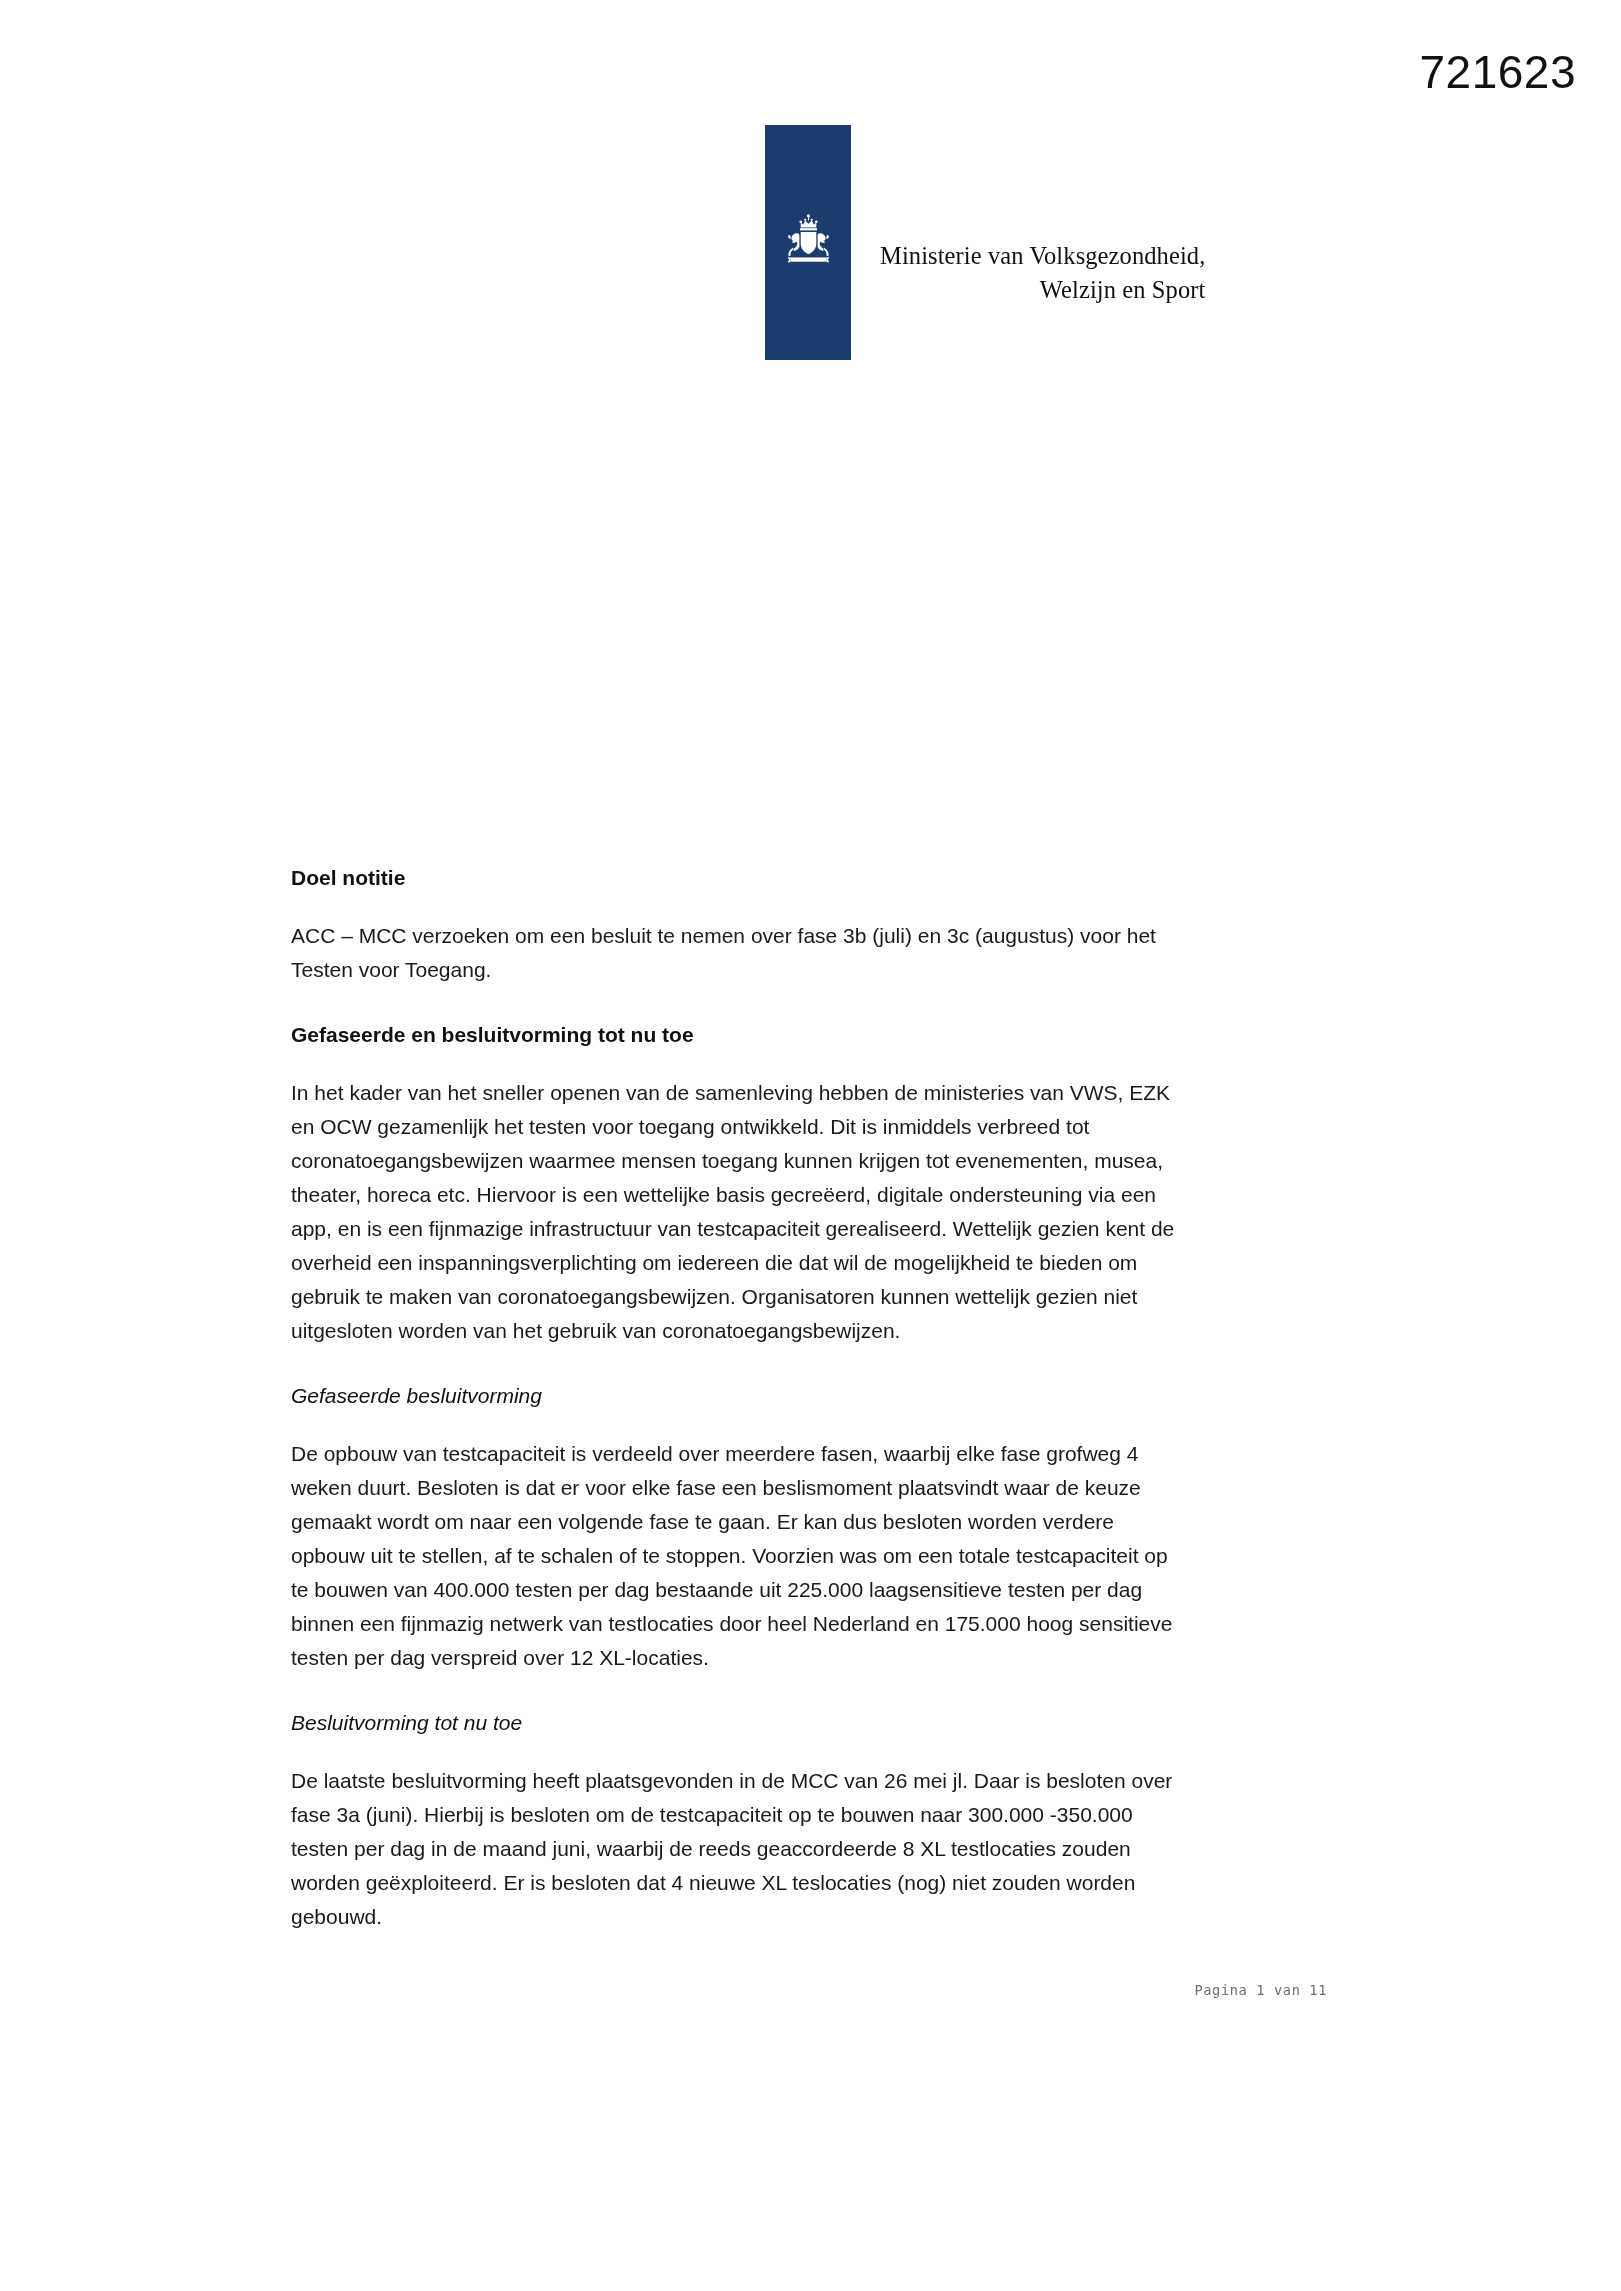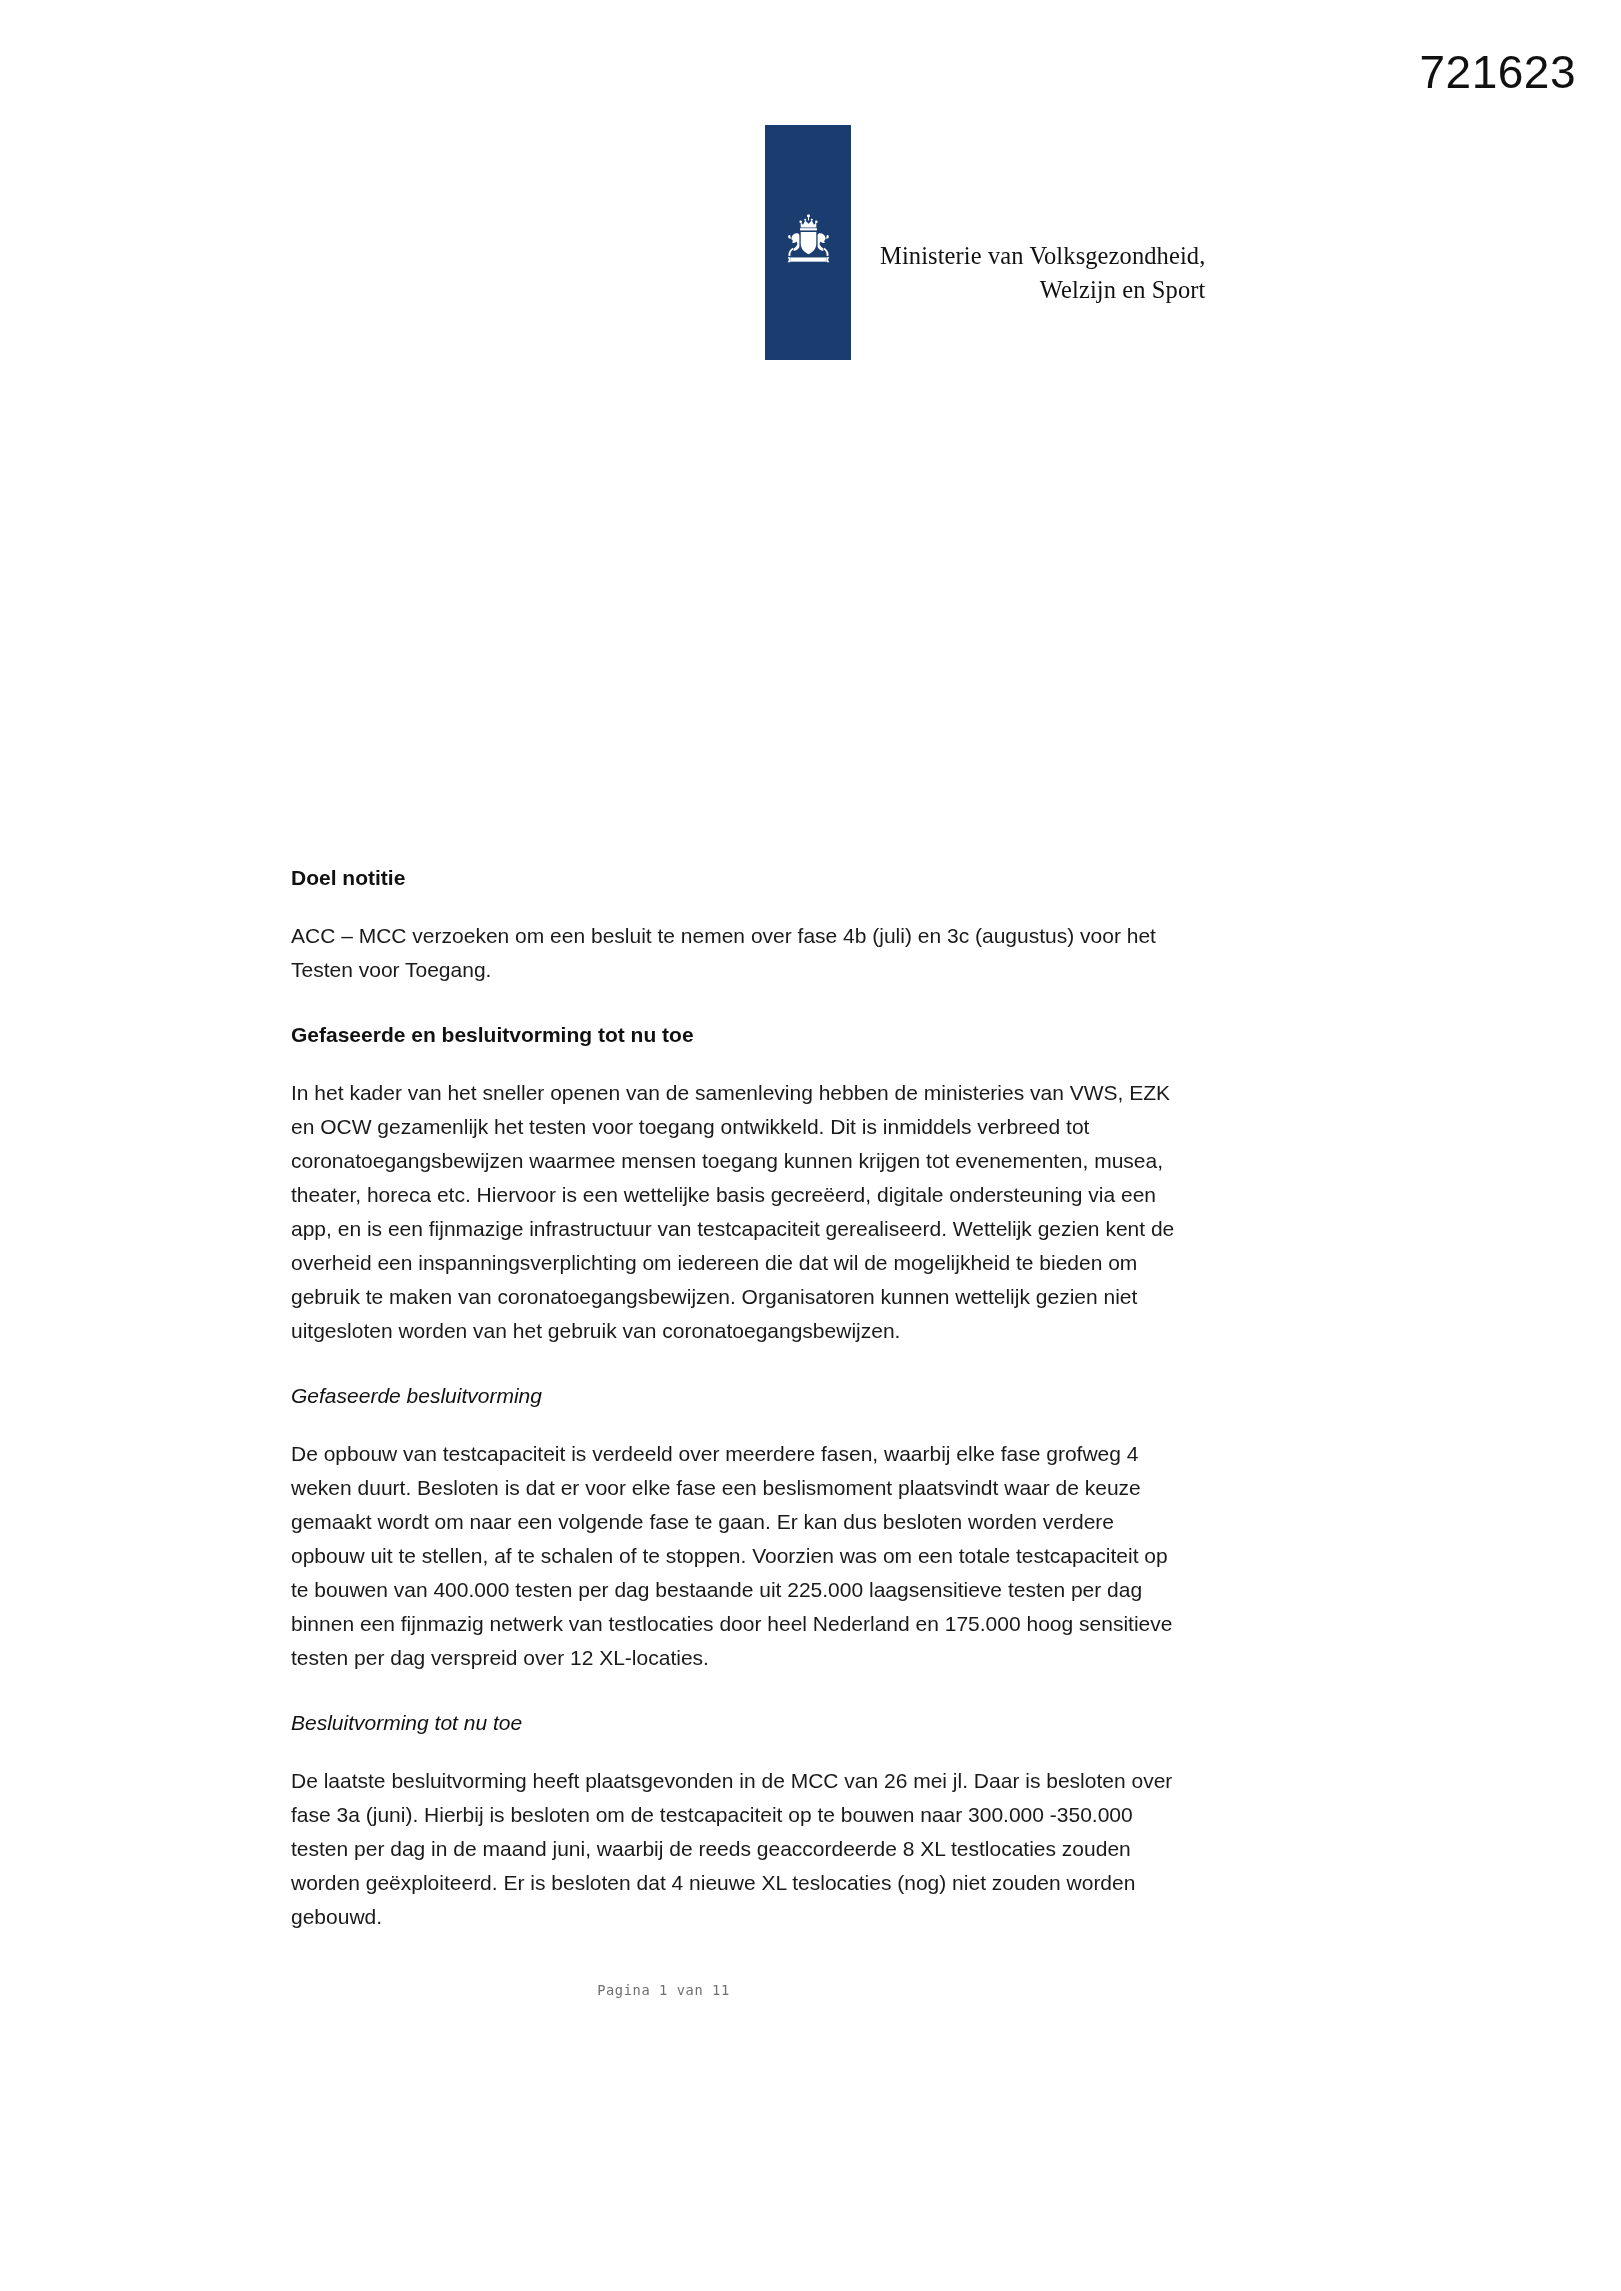--- a/index.html
+++ b/index.html
@@ -127,21 +127,21 @@
     color: #1a1a1a;
     text-align: left;
   }
 
   
   .footer {
     position: absolute;
     left: 0;
     top: 1982px;
     width: 1327px;
-    text-align: center;
+    text-align: right;
     font-family: "DejaVu Sans Mono", monospace;
     font-size: 13.7px;
     letter-spacing: 0.6px;
     color: #6f6f6f;
   }
 </style>
 </head>
 <body>
 
 <div class="page">
@@ -185,21 +185,21 @@
     <div class="logo-text">
       <div>Ministerie van Volksgezondheid,</div>
       <div>Welzijn en Sport</div>
     </div>
   </div>
 
 
   <div class="body-col">
 
     <h2>Doel notitie</h2>
-    <p>ACC – MCC verzoeken om een besluit te nemen over fase 4b (juli) en 3c (augustus) voor het Testen voor Toegang.</p>
+    <p>ACC – MCC verzoeken om een besluit te nemen over fase 3b (juli) en 3c (augustus) voor het Testen voor Toegang.</p>
 
     <h2>Gefaseerde en besluitvorming tot nu toe</h2>
     <p>In het kader van het sneller openen van de samenleving hebben de ministeries van VWS, EZK en OCW gezamenlijk het testen voor toegang ontwikkeld. Dit is inmiddels verbreed tot coronatoegangsbewijzen waarmee mensen toegang kunnen krijgen tot evenementen, musea, theater, horeca etc. Hiervoor is een wettelijke basis gecreëerd, digitale ondersteuning via een app, en is een fijnmazige infrastructuur van testcapaciteit gerealiseerd. Wettelijk gezien kent de overheid een inspanningsverplichting om iedereen die dat wil de mogelijkheid te bieden om gebruik te maken van coronatoegangsbewijzen. Organisatoren kunnen wettelijk gezien niet uitgesloten worden van het gebruik van coronatoegangsbewijzen.</p>
 
     <h3>Gefaseerde besluitvorming</h3>
     <p>De opbouw van testcapaciteit is verdeeld over meerdere fasen, waarbij elke fase grofweg 4 weken duurt. Besloten is dat er voor elke fase een beslismoment plaatsvindt waar de keuze gemaakt wordt om naar een volgende fase te gaan. Er kan dus besloten worden verdere opbouw uit te stellen, af te schalen of te stoppen. Voorzien was om een totale testcapaciteit op te bouwen van 400.000 testen per dag bestaande uit 225.000 laagsensitieve testen per dag binnen een fijnmazig netwerk van testlocaties door heel Nederland en 175.000 hoog sensitieve testen per dag verspreid over 12 XL-locaties.</p>
 
     <h3>Besluitvorming tot nu toe</h3>
     <p>De laatste besluitvorming heeft plaatsgevonden in de MCC van 26 mei jl. Daar is besloten over fase 3a (juni). Hierbij is besloten om de testcapaciteit op te bouwen naar 300.000 -350.000 testen per dag in de maand juni, waarbij de reeds geaccordeerde 8 XL testlocaties zouden worden geëxploiteerd. Er is besloten dat 4 nieuwe XL teslocaties (nog) niet zouden worden gebouwd.</p>
 

